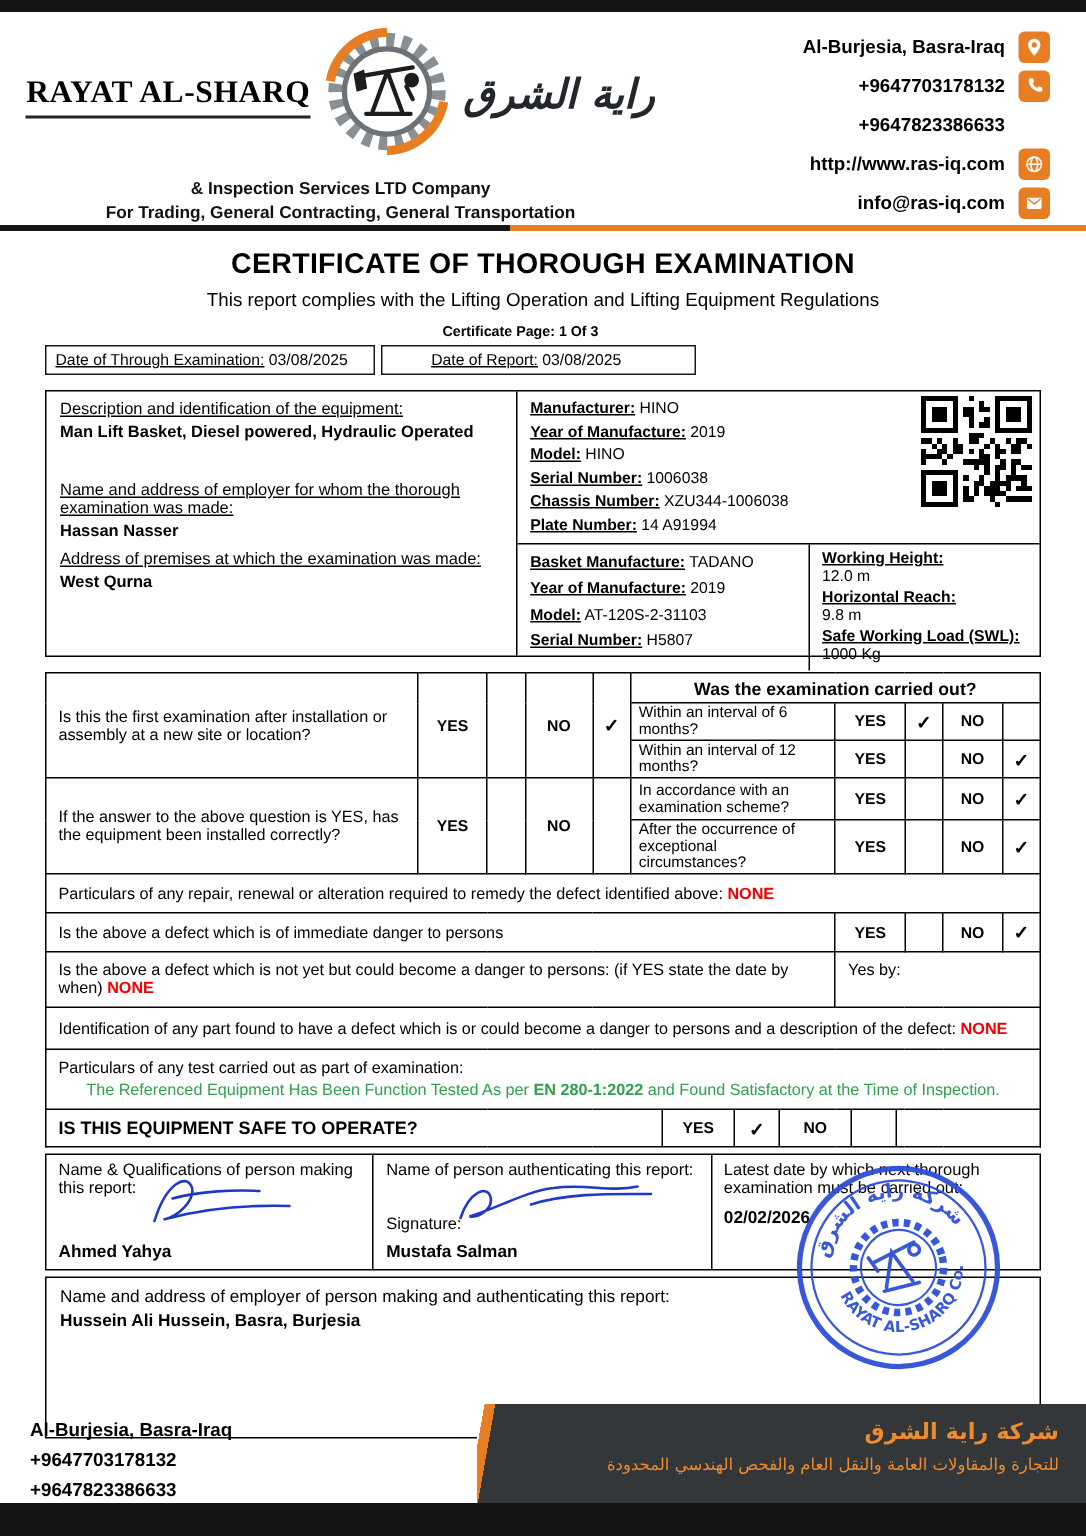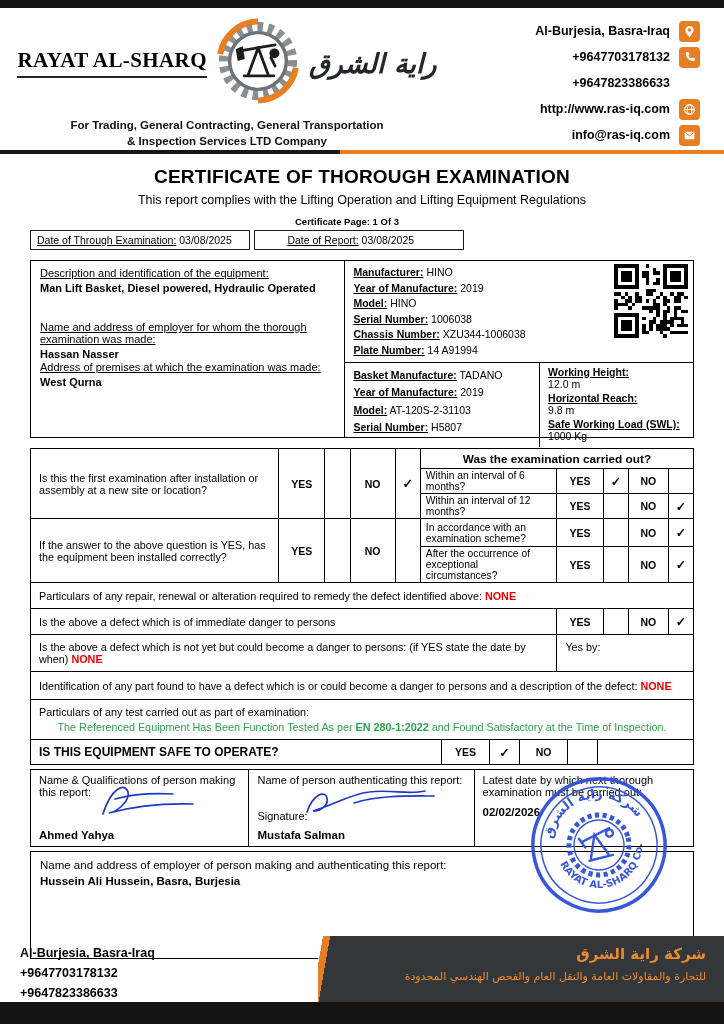--- a/index.html
+++ b/index.html
@@ -35,21 +35,21 @@
   .meta-row{display:flex;gap:4px;margin:0 30px;}
   .meta-box{border:1px solid #1a1a1a;padding:3px 6px;font-size:10.5px;white-space:nowrap;}
   .m1{flex:0 0 33.2%;} .m2{flex:0 0 31.6%;padding-left:32px;} .m3{flex:1;}
   .u{text-decoration:underline;}
   .red{color:var(--alert-red);font-weight:bold;}
   
   .equipment{display:flex;border:1px solid #000;margin:10px 30px 0;height:178px;}
   .eq-left{width:47.5%;border-right:1px solid #000;padding:6px 9px;font-size:11px;}
   .eq-left .val{font-weight:bold;margin-top:3px;}
   .desc-block{margin-bottom:27px;}
-  .emp-block{margin-bottom:1px;}
+  .emp-block{margin-bottom:7px;}
   .eq-right{flex:1;display:flex;flex-direction:column;font-size:10.5px;}
   .vehicle{position:relative;padding:4px 8px 3px;border-bottom:1px solid #000;}
   .vehicle .row{line-height:15.6px;white-space:nowrap;}
   .row .lbl{font-weight:bold;text-decoration:underline;}
   .qr-box{position:absolute;top:3px;right:5px;width:74px;height:74px;}
   .eq-bottom{display:flex;flex:1;}
   .basket{width:56%;border-right:1px solid #000;padding:4px 8px;}
   .basket .row{line-height:17.5px;white-space:nowrap;}
   .specs{flex:1;padding:3px 8px;font-size:10.5px;}
   .specs .lbl{font-weight:bold;text-decoration:underline;display:block;line-height:12.5px;}
@@ -121,22 +121,22 @@
               <path class="pumpjack" d="M32 8 L18 46 M32 8 L46 46"></path>
               <path class="pumpjack" d="M12 48 L54 48"></path>
               <circle class="pumpjack-fill" cx="55" cy="16" r="7"></circle>
               <path class="pumpjack" d="M50 22 L56 34"></path>
             </g>
           </svg>
         </div>
         <div class="logo-name-ar">راية الشرق</div>
       </div>
       <div class="tagline">
+        <div>&amp; Inspection Services LTD Company</div>
         <div>For Trading, General Contracting, General Transportation</div>
-        <div>&amp; Inspection Services LTD Company</div>
       </div>
     </div>
 
     <div class="contacts">
       <div class="contact-row">
         <span>Al-Burjesia, Basra-Iraq</span>
         <span class="contact-icon">
           <svg width="15" height="15" viewBox="0 0 20 20">
               <path fill="#fff" fill-rule="evenodd" d="M10 2.5C6.9 2.5 4.5 4.9 4.5 8c0 4 5.5 9.5 5.5 9.5S15.5 12 15.5 8c0-3.1-2.4-5.5-5.5-5.5Zm0 7.7a2.3 2.3 0 1 1 0-4.6 2.3 2.3 0 0 1 0 4.6Z"></path>
             </svg>

